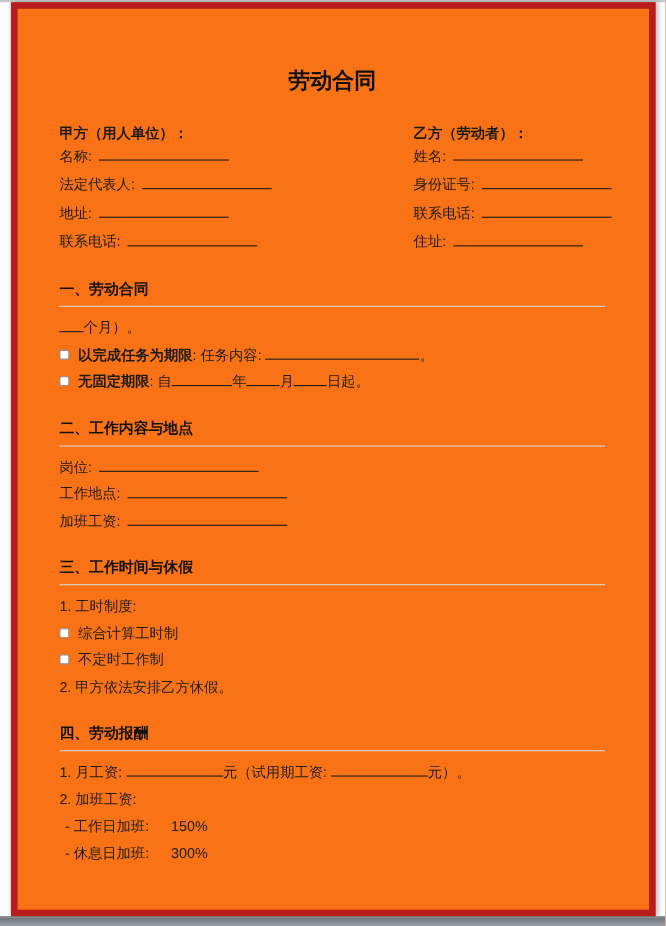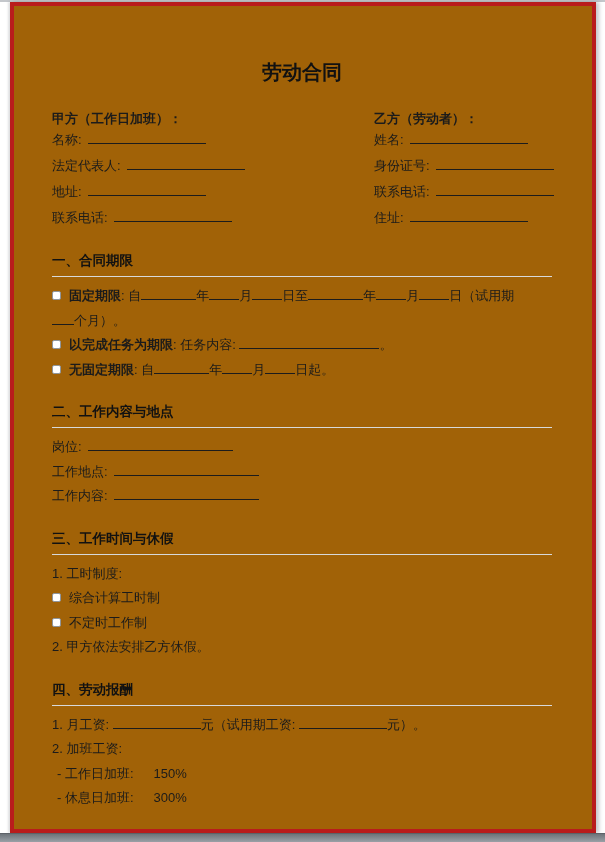--- a/index.html
+++ b/index.html
@@ -15,22 +15,22 @@
     position:absolute; left:0; top:0; width:605px; height:2px;
     background:#c4c7cb;
   }
   .bottom-bar {
     position:absolute; left:0; top:833px; width:605px; height:9px;
     background:linear-gradient(to bottom,#6e747a,#9aa0a6);
     border-top:1px solid #5d6268;
   }
   .page {
     position:absolute; left:10px; top:2px; width:586px; height:831px;
-    background:#a16207;
-    border:4px solid #b91c1c;
+    background:#f97316;
+    border:6px solid #b91c1c;
     box-shadow:3px 0 4px rgba(90,95,102,0.35), -2px 0 2px rgba(90,95,102,0.18);
     padding:54px 40px 0 38px;
     overflow:hidden;
   }
   h1 {
     font-size:20px; line-height:24px; font-weight:700;
     text-align:center; margin:0 0 24px 0; color:#111;
   }
   .parties { display:grid; grid-template-columns:322px 1fr; }
   .party-heading { font-weight:700; font-size:13px; line-height:21px; }
@@ -61,21 +61,21 @@
 <body>
 
 <div class="top-edge"></div>
 
 <div class="page">
 
   <h1>劳动合同</h1>
 
   <div class="parties">
     <div>
-      <div class="party-heading">甲方（工作日加班）：</div>
+      <div class="party-heading">甲方（用人单位）：</div>
       <div class="field">
         <span>名称:</span><span class="blank b118"></span>
       </div>
       <div class="field">
         <span>法定代表人:</span><span class="blank b118"></span>
       </div>
       <div class="field">
         <span>地址:</span><span class="blank b118"></span>
       </div>
       <div class="field">
@@ -93,25 +93,22 @@
       <div class="field">
         <span>联系电话:</span><span class="blank b118"></span>
       </div>
       <div class="field">
         <span>住址:</span><span class="blank b118"></span>
       </div>
     </div>
   </div>
 
   <div class="section">
-    <h2>一、合同期限</h2>
+    <h2>一、劳动合同</h2>
     <div class="rule"></div>
-    <div class="line">
-      <span class="checkbox"></span><b>固定期限</b><span>: 自</span><span class="blank b55"></span><span>年</span><span class="blank b30"></span><span>月</span><span class="blank b30"></span><span>日至</span><span class="blank b55"></span><span>年</span><span class="blank b30"></span><span>月</span><span class="blank b30"></span><span>日（试用期</span>
-    </div>
     <div class="line">
       <span class="blank b22"></span><span>个月）。</span>
     </div>
     <div class="line">
       <span class="checkbox"></span><b>以完成任务为期限</b><span>: 任务内容: </span><span class="blank b140"></span><span>。</span>
     </div>
     <div class="line">
       <span class="checkbox"></span><b>无固定期限</b><span>: 自</span><span class="blank b55"></span><span>年</span><span class="blank b30"></span><span>月</span><span class="blank b30"></span><span>日起。</span>
     </div>
   </div>
@@ -119,21 +116,21 @@
   <div class="section">
     <h2>二、工作内容与地点</h2>
     <div class="rule"></div>
     <div class="line field">
       <span>岗位:</span><span class="blank b145"></span>
     </div>
     <div class="line field">
       <span>工作地点:</span><span class="blank b145"></span>
     </div>
     <div class="line field">
-      <span>工作内容:</span><span class="blank b145"></span>
+      <span>加班工资:</span><span class="blank b145"></span>
     </div>
   </div>
 
   <div class="section">
     <h2>三、工作时间与休假</h2>
     <div class="rule"></div>
     <div class="line">
       <span>1. 工时制度:</span>
     </div>
     <div class="line">

